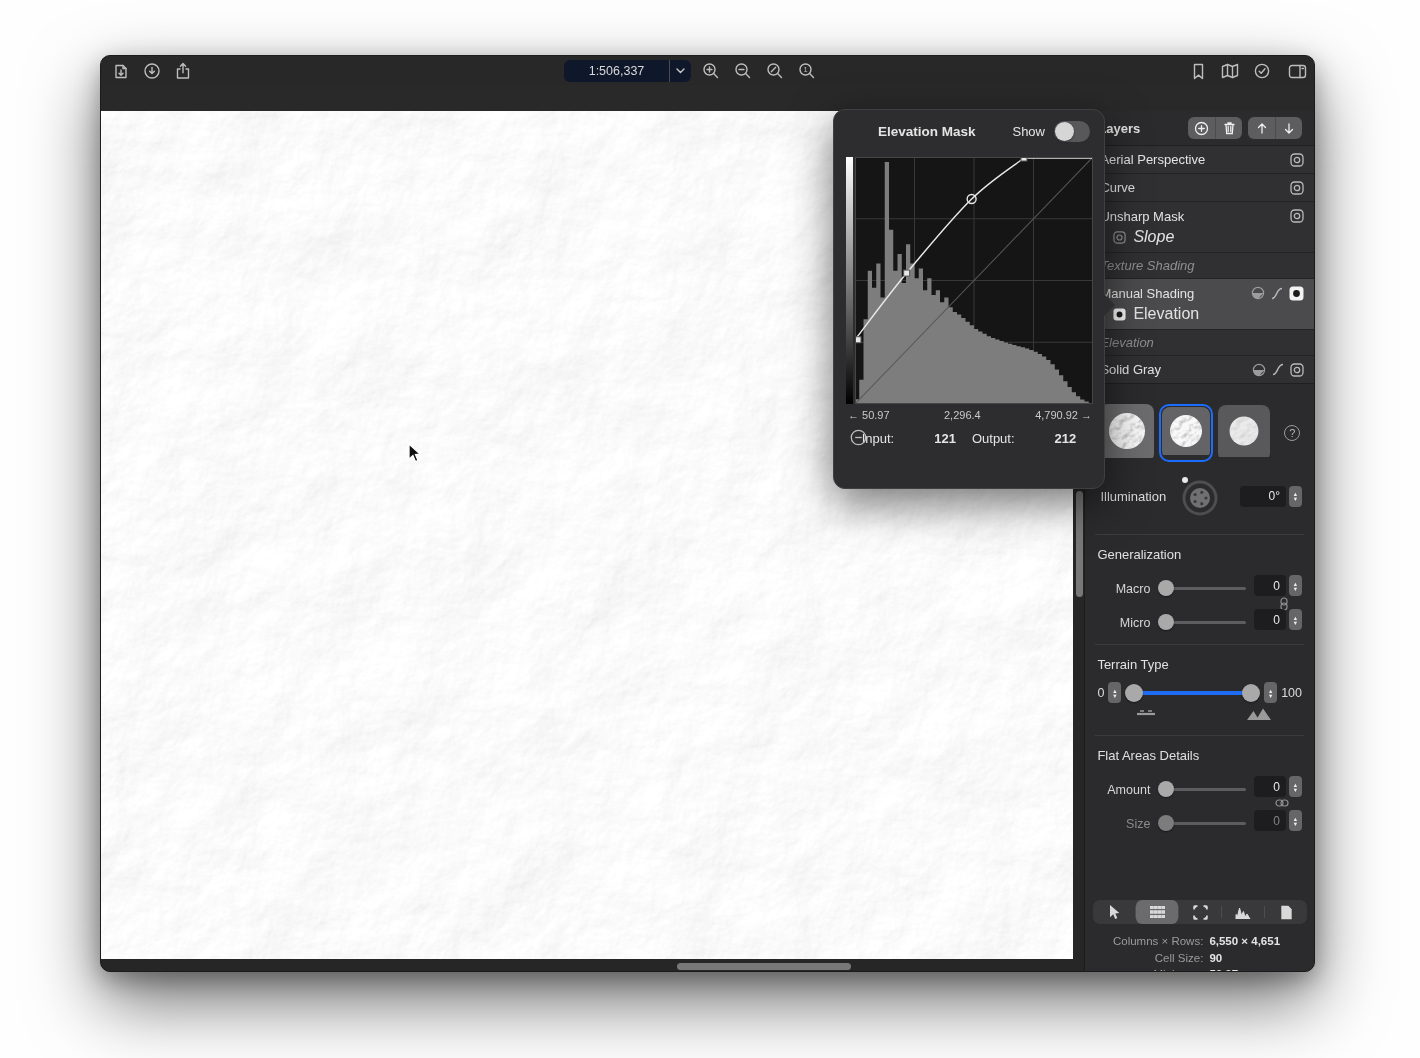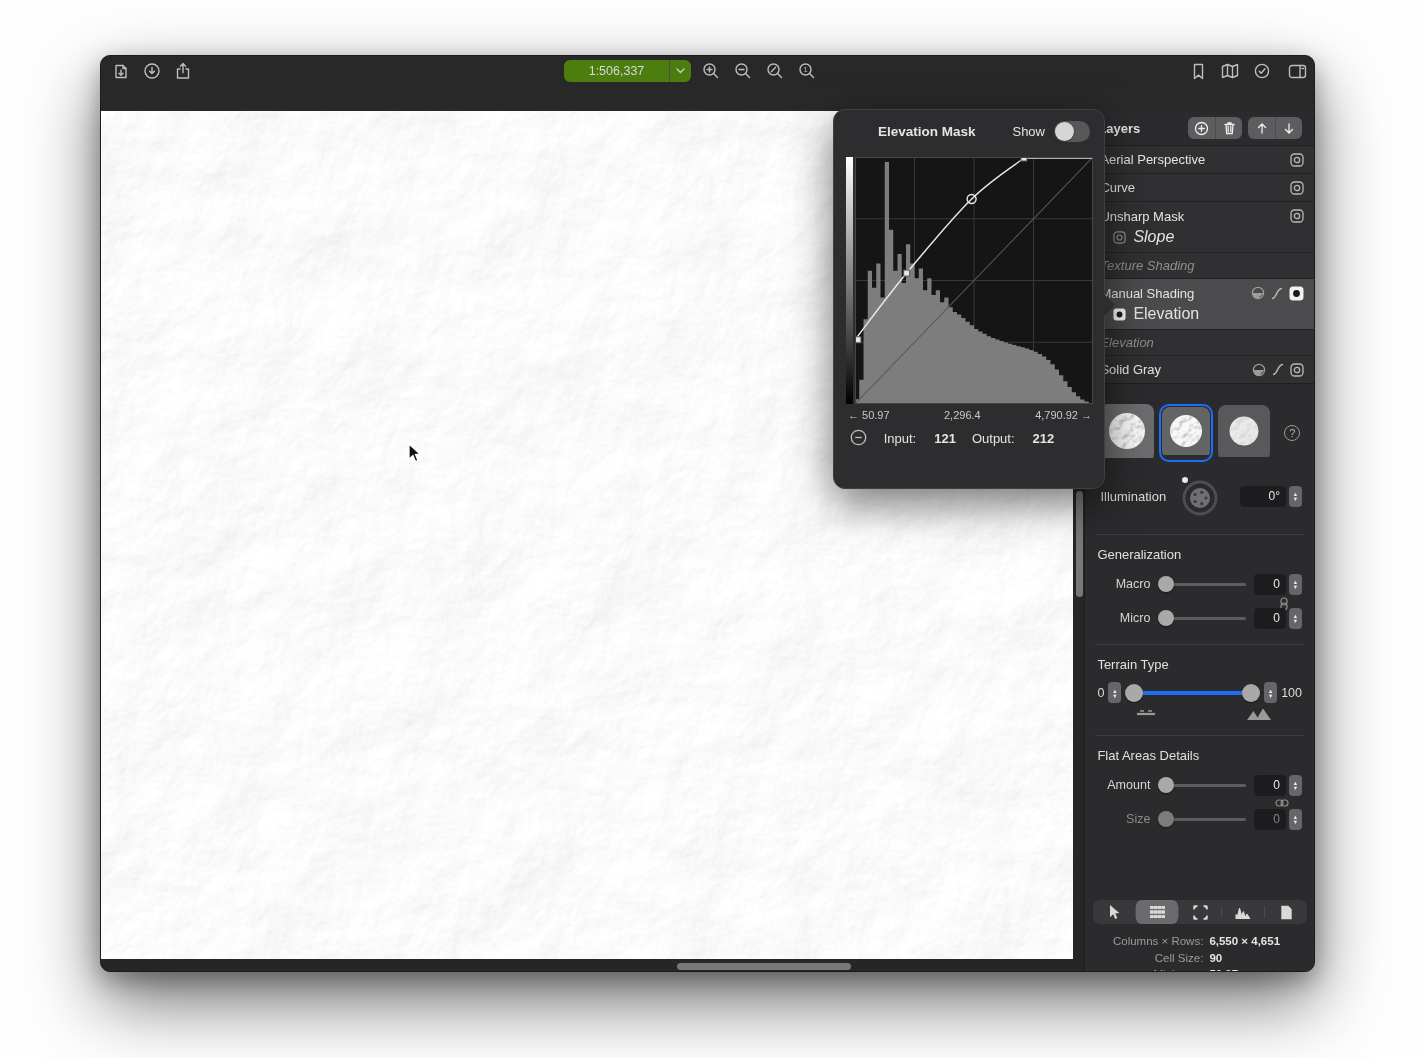--- a/index.html
+++ b/index.html
@@ -20,21 +20,21 @@
     display:flex; align-items:center; justify-content:center; gap:6px; }
   .title { font-size:13px; font-weight:bold; color:#dfdfdf; }
   .title-edited { font-size:13px; color:#8a8a8a; }
 
   
   .toolbar { position:relative; height:29px; background:#282828; }
   .tb-icon { position:absolute; top:3px; width:24px; height:24px; display:flex;
     align-items:center; justify-content:center; border-radius:5px; }
   .tb-icon svg { stroke:#bdbdbd; fill:none; stroke-width:1.4; stroke-linecap:round; stroke-linejoin:round; }
   .scale-box { position:absolute; left:463px; top:4px; width:127px; height:22px;
-    background:#4d7c0f; border-radius:6px; display:flex; align-items:center; color:#d8d8d8;
+    background:#0f172a; border-radius:6px; display:flex; align-items:center; color:#d8d8d8;
     font-size:12.5px; }
   .scale-val { flex:1; text-align:center; }
   .scale-chev { width:22px; height:100%; border-left:1px solid #4c4c4e; display:flex;
     align-items:center; justify-content:center; }
 
   
   .content { position:absolute; left:0; top:55px; right:0; bottom:0; display:flex; }
   .canvas-col { position:relative; width:985px; height:862px; background:#262626; }
   .map-area { position:absolute; left:0; top:0; width:972px; height:848px; overflow:hidden; background:#e8e8e8; }
   .hscroll-strip { position:absolute; left:0; top:848px; width:972px; height:14px; background:#262626; }
@@ -77,21 +77,21 @@
   .illum-label { width:76px; font-size:13px; color:#dcdcdc; }
   .valbox { height:21px; background:#1d1d1f; border-radius:4px; color:#e8e8e8; font-size:12px;
     display:flex; align-items:center; justify-content:flex-end; padding-right:6px; }
   .stepper { width:13px; height:21px; margin-left:3px; background:#666668; border-radius:4px;
     display:flex; flex-direction:column; align-items:center; justify-content:center; color:#ededed; }
   .stepper span { font-size:6.5px; line-height:5px; }
   .divider { height:1px; background:#3c3c3e; margin:14px 10px 0 10px; }
 
   .section { padding:12px 12px 0 12px; }
   .sec-title { font-size:13px; color:#e0e0e0; margin-bottom:10px; }
-  .slide-row { display:flex; align-items:center; margin-bottom:4px; height:24px; }
+  .slide-row { display:flex; align-items:flex-end; margin-bottom:4px; height:24px; }
   .slide-label { width:53px; text-align:right; margin-right:8px; font-size:12.5px; color:#d6d6d6; }
   .slider { position:relative; flex:1; height:16px; }
   .slider .track { position:absolute; left:0; right:0; top:7px; height:3px; border-radius:2px; background:#5d5d5f; }
   .slider .thumb { position:absolute; top:0; width:16px; height:16px; border-radius:50%; background:#a9a9a9;
     box-shadow:0 1px 2px rgba(0,0,0,.4); }
   .slide-row .valbox { width:32px; margin-left:8px; }
   .link-row { height:12px; display:flex; justify-content:flex-end; padding-right:13px; margin-top:-3px; margin-bottom:-3px; }
   .disabled .slide-label { color:#8a8a8a; }
   .disabled .thumb { background:#7c7c7c; }
   .disabled.valbox, .slide-row.disabled .valbox { color:#828282; }
@@ -137,21 +137,21 @@
     box-shadow:0 1px 2px rgba(0,0,0,.5); }
   .blur-val { font-size:13px; width:18px; text-align:right; }
   .curve-wrap { display:flex; margin:9px 11px 0 12px; height:247px; }
   .grad-bar { width:7px; height:247px; background:linear-gradient(#ffffff,#000000); margin-right:2px; }
   .plot-box { position:relative; flex:1; background:#151515; }
   .axis-row { display:flex; align-items:center; padding:5px 12px 0 14px; font-size:11px; color:#c9c9c9; }
   .axis-mid { flex:1; text-align:center; }
   .io-row { position:relative; display:flex; align-items:center; justify-content:center; gap:16px;
     padding-top:10px; font-size:13px; }
   .io-pair { display:flex; gap:18px; }
-  .io-val { font-weight:bold; }
+  .io-val { font-weight:bold;margin-left:22px; }
   .minus-circle { position:absolute; left:16px; top:8px; }
 
   svg.icon { display:block; }
 </style>
 </head>
 <body>
 
 <svg width="0" height="0" style="position:absolute" aria-hidden="true">
   <defs>
     <filter id="relief" x="0" y="0" width="100%" height="100%">

